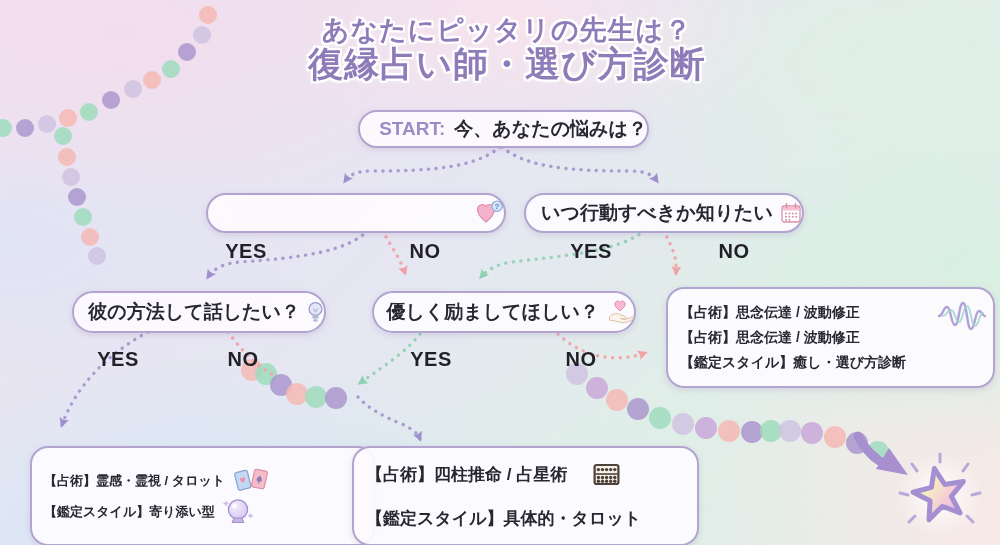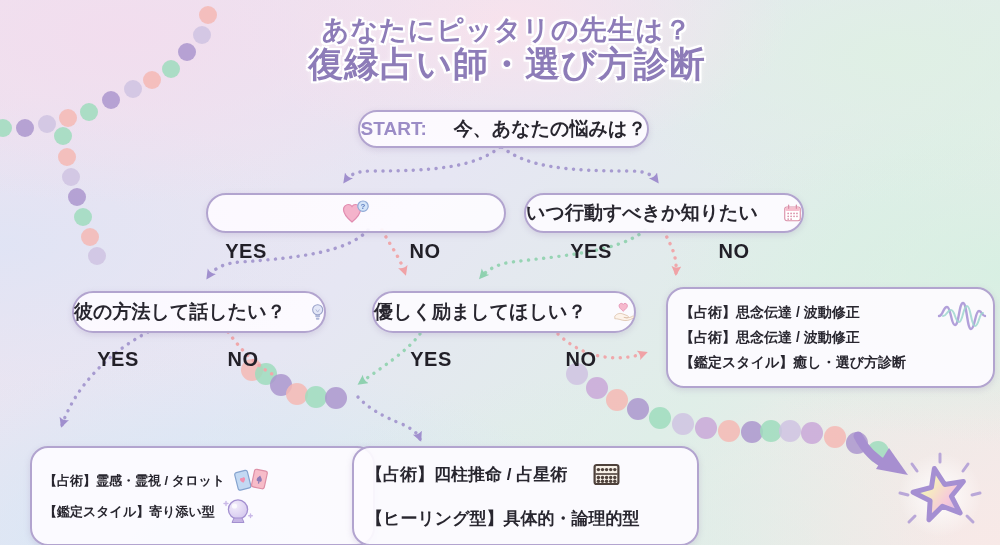--- a/index.html
+++ b/index.html
@@ -18,21 +18,21 @@
       linear-gradient(135deg,#efe2ef,#e6e6f3 40%,#e0eee8 70%,#f3e9e9);
     padding-left: 14px;
   }
   .deco-layer{position:absolute;left:0;top:0;z-index:1;}
   .title-line{position:absolute;left:0;width:100%;text-align:center;font-weight:800;color:#8d7cb8;
     text-shadow:-2px -2px 0 #fff,2px -2px 0 #fff,-2px 2px 0 #fff,2px 2px 0 #fff,0 -2px 0 #fff,0 2px 0 #fff,-2px 0 0 #fff,2px 0 0 #fff,0 0 6px #fff;
     z-index:3;letter-spacing:1px;}
   .title-tagline{top:12px;font-size:27px;}
   .title-heading{top:41px;font-size:35px;}
   .qbox{
-    position:absolute;display:flex;align-items:center;justify-content:center;gap:25px;
+    position:absolute;display:flex;align-items:center;justify-content:flex-end;gap:7px;
     background:rgba(253,251,255,.93);border:2px solid #b2a4cf;border-radius:22px;
     box-shadow:0 2px 6px rgba(140,120,170,.22);
     font-weight:700;color:#28262f;white-space:nowrap;z-index:2;font-size:19px;
   }
   .result-box{
     position:absolute;display:flex;flex-direction:column;justify-content:center;align-items:flex-start;
     background:rgba(253,251,255,.93);border:2px solid #b2a4cf;border-radius:18px;
     box-shadow:0 2px 6px rgba(140,120,170,.22);
     font-weight:700;color:#28262f;white-space:nowrap;z-index:2;padding:6px 12px;
   }
@@ -288,16 +288,16 @@
             <circle cx="17.7" cy="14.5" r="1.7"></circle>
             <circle cx="21.8" cy="14.5" r="1.7"></circle>
           <circle cx="5.4" cy="18.2" r="1.7"></circle>
             <circle cx="9.5" cy="18.2" r="1.7"></circle>
             <circle cx="13.6" cy="18.2" r="1.7"></circle>
             <circle cx="17.7" cy="18.2" r="1.7"></circle>
             <circle cx="21.8" cy="18.2" r="1.7"></circle>
         </g>
       </svg>
     </div>
-    <div class="result-line">【ヒーリング型】具体的・論理的型</div>
+    <div class="result-line">【鑑定スタイル】具体的・タロット</div>
   </div>
 
 </div>
 
 </body></html>

